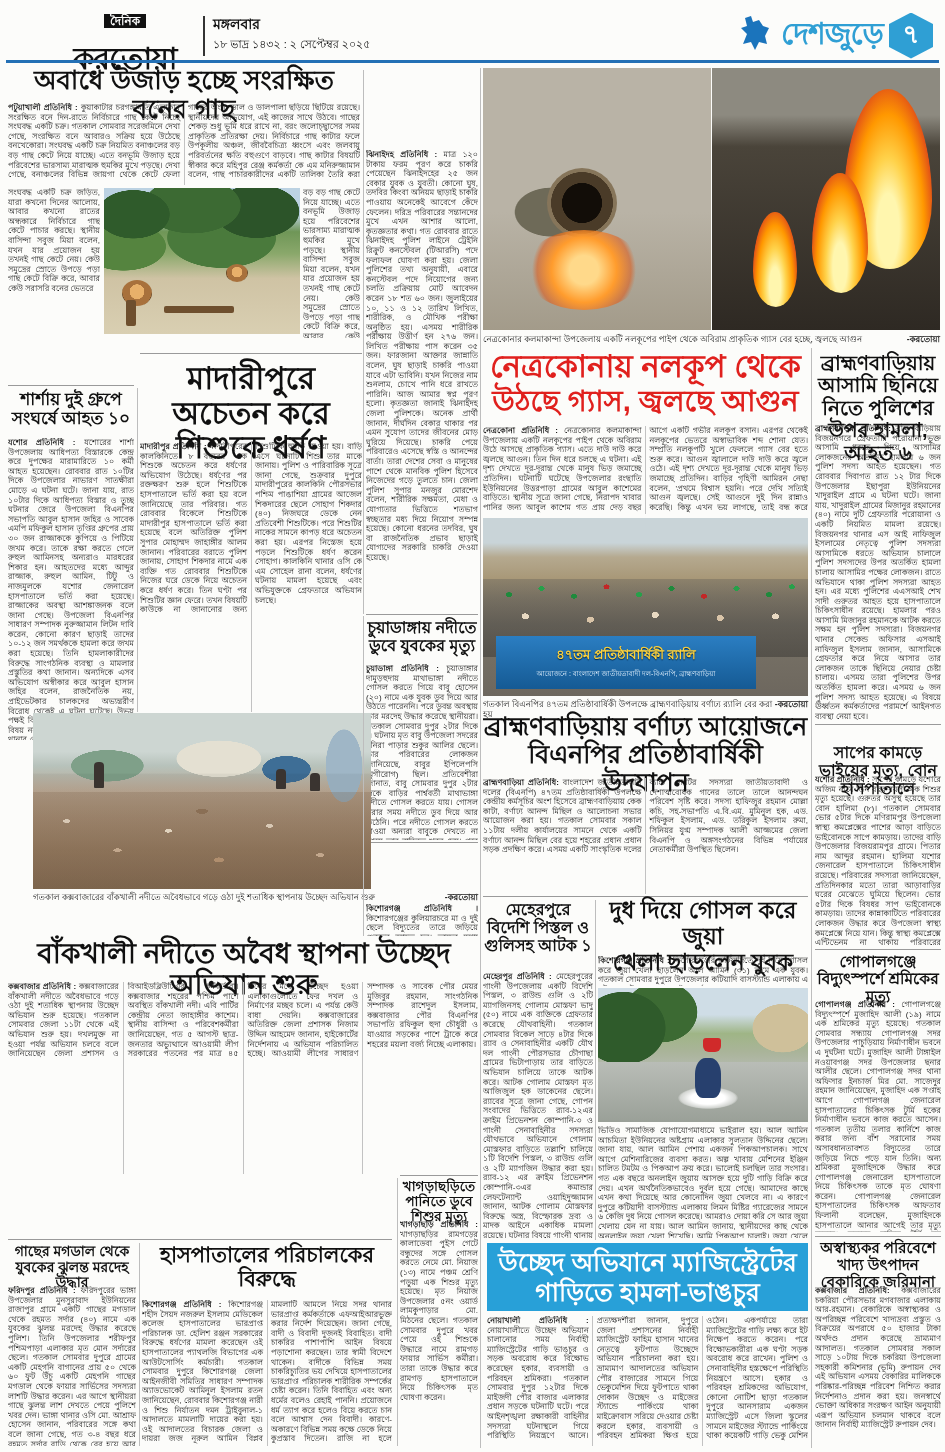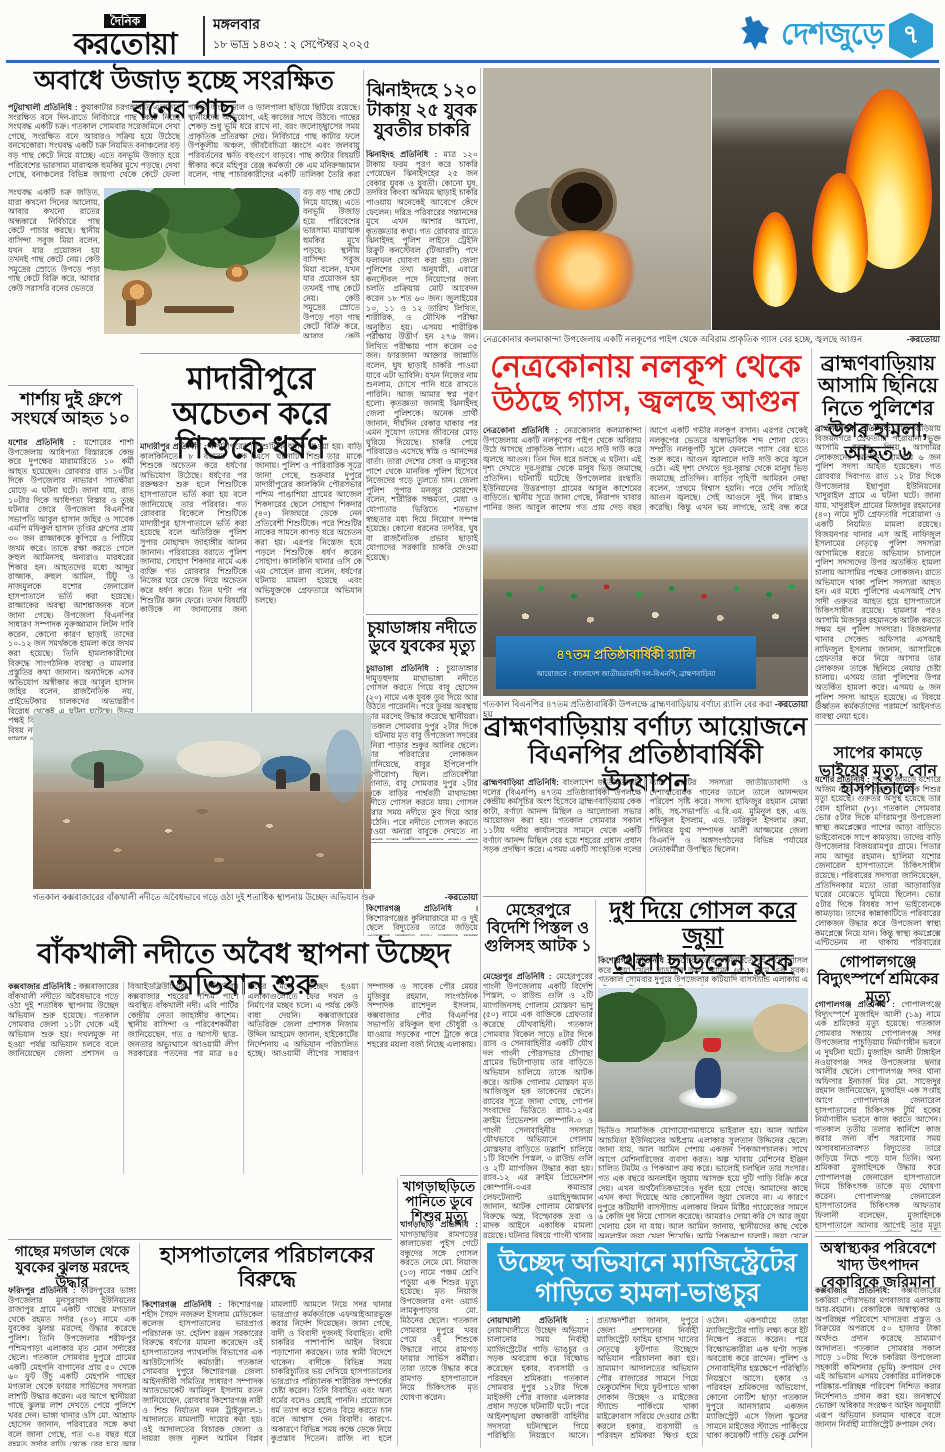--- a/index.html
+++ b/index.html
@@ -2,21 +2,21 @@
 <html><head>
 <meta charset="utf-8">
 <style>
   html,body{margin:0;padding:0;background:#e9e9e6;}
   .page{position:relative;width:945px;height:1452px;background:#fcfcfa;margin:0 auto;
         font-family:"Liberation Sans",sans-serif;color:#111;overflow:hidden;}
   
   .hdr-rule{position:absolute;left:6px;top:60px;width:933px;height:3px;background:#2470b5;}
   .masthead{position:absolute;left:55px;top:12px;width:140px;text-align:center;line-height:1;}
   .masthead .small{font-size:12px;font-weight:bold;background:#111;color:#fff;display:inline-block;padding:1px 6px;}
-  .masthead .big{font-size:30px;font-weight:bold;letter-spacing:-1px;margin-top:1px;}
+  .masthead .big{font-size:30px;font-weight:bold;letter-spacing:-1px;margin-top:16px;}
   .hdr-div{position:absolute;left:203px;top:16px;width:2px;height:40px;background:#333;}
   .dateblock{position:absolute;left:213px;top:16px;line-height:1.25;}
   .dateblock .day{font-size:14px;font-weight:bold;}
   .dateblock .date{font-size:11px;margin-top:4px;}
   .sectionblock{position:absolute;right:12px;top:10px;display:flex;align-items:center;gap:6px;}
   .section-title{font-size:30px;font-weight:bold;color:#2f9fd4;letter-spacing:-1px;}
   .pagehex{width:44px;height:46px;background:#2f9fd4;color:#fff;font-size:26px;font-weight:bold;
            display:flex;align-items:center;justify-content:center;
            clip-path:polygon(50% 0,100% 25%,100% 75%,50% 100%,0 75%,0 25%);}
   
@@ -135,23 +135,20 @@
   </div>
   <div class="blk body" style="left:8px;top:188px;width:92px;height:150px;">সংঘবদ্ধ একটি চক্র জড়িত, যারা কখনো দিনের আলোয়, আবার কখনো রাতের অন্ধকারে নির্বিচারে গাছ কেটে পাচার করছে। স্থানীয় বাসিন্দা সবুজ মিয়া বলেন, যখন যার প্রয়োজন হয় তখনই গাছ কেটে নেয়। কেউ সমুদ্রের স্রোতে উপড়ে পড়া গাছ কেটে বিক্রি করে, আবার কেউ সরাসরি বনের ভেতরে</div>
   <div class="photo ph-forest" style="left:104px;top:188px;width:196px;height:146px;">
     <div class="log" style="left:18px;top:92px;width:30px;height:26px;"></div>
     <div class="trunk" style="left:22px;top:112px;width:10px;height:26px;"></div>
     <div class="log" style="left:122px;top:76px;width:22px;height:18px;"></div>
     <div class="trunk" style="left:60px;top:118px;width:70px;height:7px;"></div>
   </div>
   <div class="blk body" style="left:303px;top:188px;width:57px;height:150px;">বড় বড় গাছ কেটে নিয়ে যাচ্ছে। এতে বনভূমি উজাড় হয়ে পরিবেশের ভারসাম্য মারাত্মক হুমকির মুখে পড়ছে। স্থানীয় বাসিন্দা সবুজ মিয়া বলেন, যখন যার প্রয়োজন হয় তখনই গাছ কেটে নেয়। কেউ সমুদ্রের স্রোতে উপড়ে পড়া গাছ কেটে বিক্রি করে, আবার কেউ সরাসরি বনের ভেতরে ঢুকে বড় বড় গাছ কেটে</div>
 
-  <div class="blk" style="left:366px;top:80px;width:112px;">
-    <div class="hl" style="font-size:18px;">ঝিনাইদহে ১২০ টাকায় ২৫ যুবক যুবতীর চাকরি</div>
-  </div>
   <div class="blk body" style="left:366px;top:150px;width:112px;height:462px;">
     <span class="byl">ঝিনাইদহ প্রতিনিধি :</span>
     <span>মাত্র ১২০ টাকায় ফরম পূরণ করে চাকরি পেয়েছেন ঝিনাইদহের ২৫ জন বেকার যুবক ও যুবতী। কোনো ঘুষ, তদবির কিংবা অনিয়ম ছাড়াই চাকরি পাওয়ায় অনেকেই আবেগে কেঁদে ফেলেন। দরিদ্র পরিবারের সন্তানদের মুখে এখন আশার আলো, কৃতজ্ঞতার কথা। গত রোববার রাতে ঝিনাইদহ পুলিশ লাইনে ট্রেইনি রিক্রুট কনস্টেবল (টিআরসি) পদে ফলাফল ঘোষণা করা হয়। জেলা পুলিশের তথ্য অনুযায়ী, এবারে কনস্টেবল পদে নিয়োগের জন্য চলতি প্রক্রিয়ায় মোট আবেদন করেন ১৮ শত ৬০ জন। জুলাইয়ের ১০, ১১ ও ১২ তারিখ লিখিত, শারীরিক, ও মৌখিক পরীক্ষা অনুষ্ঠিত হয়। এসময় শারীরিক পরীক্ষায় উত্তীর্ণ হন ২৭৬ জন। লিখিত পরীক্ষায় পাস করেন ৩৫ জন। ফারজানা আক্তার জান্নাতি বলেন, ঘুষ ছাড়াই চাকরি পাওয়া যাবে এটা ভাবিনি। যখন নিজের নাম শুনলাম, চোখে পানি ধরে রাখতে পারিনি। আজ আমার স্বপ্ন পূরণ হলো। কৃতজ্ঞতা জানাই ঝিনাইদহ জেলা পুলিশকে। অনেক প্রার্থী জানান, দীর্ঘদিন বেকার থাকার পর এমন সুযোগ তাদের জীবনের মোড় ঘুরিয়ে দিয়েছে। চাকরি পেয়ে পরিবারেও এসেছে স্বস্তি ও আনন্দের বার্তা। তারা দেশের সেবা ও মানুষের পাশে থেকে মানবিক পুলিশ হিসেবে নিজেদের গড়ে তুলতে চান। জেলা পুলিশ সুপার মনজুর মোরশেদ বলেন, শারীরিক সক্ষমতা, মেধা ও যোগ্যতার ভিত্তিতে শতভাগ স্বচ্ছতার মধ্য দিয়ে নিয়োগ সম্পন্ন হয়েছে। কোনো ধরনের তদবির, ঘুষ বা রাজনৈতিক প্রভাব ছাড়াই যোগ্যদের সরকারি চাকরি দেওয়া হয়েছে।</span>
   </div>
 
   <div class="photo ph-gas-l" style="left:483px;top:68px;width:228px;height:262px;">
     <div class="pipe"></div>
     <div class="glow" style="left:18%;top:62%;width:120px;height:80px;"></div>
   </div>
   <div class="photo ph-gas-r" style="left:712px;top:68px;width:228px;height:262px;">
@@ -262,21 +259,21 @@
 
   <div class="hrule" style="left:483px;top:896px;width:325px;"></div>
   <div class="blk" style="left:483px;top:901px;width:110px;">
     <div class="hl" style="font-size:16px;">মেহেরপুরে বিদেশি পিস্তল ও গুলিসহ আটক ১</div>
   </div>
   <div class="blk body" style="left:483px;top:972px;width:110px;height:266px;">
     <span class="byl">মেহেরপুর প্রতিনিধি :</span>
     <span>মেহেরপুরের গাংনী উপজেলায় একটি বিদেশি পিস্তল, ৩ রাউন্ড গুলি ও ২টি ম্যাগজিনসহ গোলাম মোস্তফা ভাদু (৫০) নামে এক ব্যক্তিকে গ্রেফতার করেছে যৌথবাহিনী। গতকাল সোমবার বিকেল সাড়ে ৪টার দিকে র‌্যাব ও সেনাবাহিনীর একটি যৌথ দল গাংনী পৌরসভার চৌগাছা গ্রামের ভিটাপাড়ায় তার বাড়িতে অভিযান চালিয়ে তাকে আটক করে। আটক গোলাম মোস্তফা মৃত আজিজুল হক ডাকেনের ছেলে। র‌্যাবের সূত্রে জানা গেছে, গোপন সংবাদের ভিত্তিতে র‌্যাব-১২এর ক্রাইম প্রিভেনশন কোম্পানি-৩ ও গাংনী সেনাবাহিনীর সদস্যরা যৌথভাবে অভিযানে গোলাম মোস্তফার বাড়িতে তল্লাশি চালিয়ে ১টি বিদেশি পিস্তল, ৩ রাউন্ড গুলি ও ২টি ম্যাগজিন উদ্ধার করা হয়। র‌্যাব-১২ এর ক্রাইম প্রিভেনশন কোম্পানি-৩এর কমান্ডার লেফটেন্যান্ট ওয়াহিদুজ্জামান জানান, আটক গোলাম মোস্তফার বিরুদ্ধে অস্ত্র, বিস্ফোরক দ্রব্য ও মাদক আইনে একাধিক মামলা রয়েছে। ঘটনার বিষয়ে গাংনী থানায় ১৯৭৮ সালের অস্ত্র আইনে একটি মামলা দায়ের করা হয়েছে।</span>
   </div>
 
-  <div class="blk" style="left:598px;top:898px;width:210px;text-decoration:underline;">
+  <div class="blk" style="left:598px;top:898px;width:210px;">
     <div class="hl" style="font-size:23px;">দুধ দিয়ে গোসল করে জুয়া</div>
     <div class="hl" style="font-size:23px;">খেলা ছাড়লেন যুবক</div>
   </div>
   <div class="blk body" style="left:598px;top:956px;width:210px;height:30px;">
     <span class="byl">কিশোরগঞ্জ প্রতিনিধি :</span>
     <span>কিশোরগঞ্জের কটিয়াদিতে দুধ দিয়ে গোসল করে জুয়া খেলা ছাড়লেন আল আমিন (৩১) নামে এক যুবক। গতকাল সোমবার দুপুরে উপজেলার কটিয়াদি বাসস্ট্যান্ড এলাকায় এ ঘটনায় ঘটে। গোসলের সেই মুহূর্তে ধারণ করা</span>
   </div>
   <div class="photo ph-milk" style="left:598px;top:988px;width:210px;height:134px;">
     <div class="road"></div>
     <div class="splash"></div>

